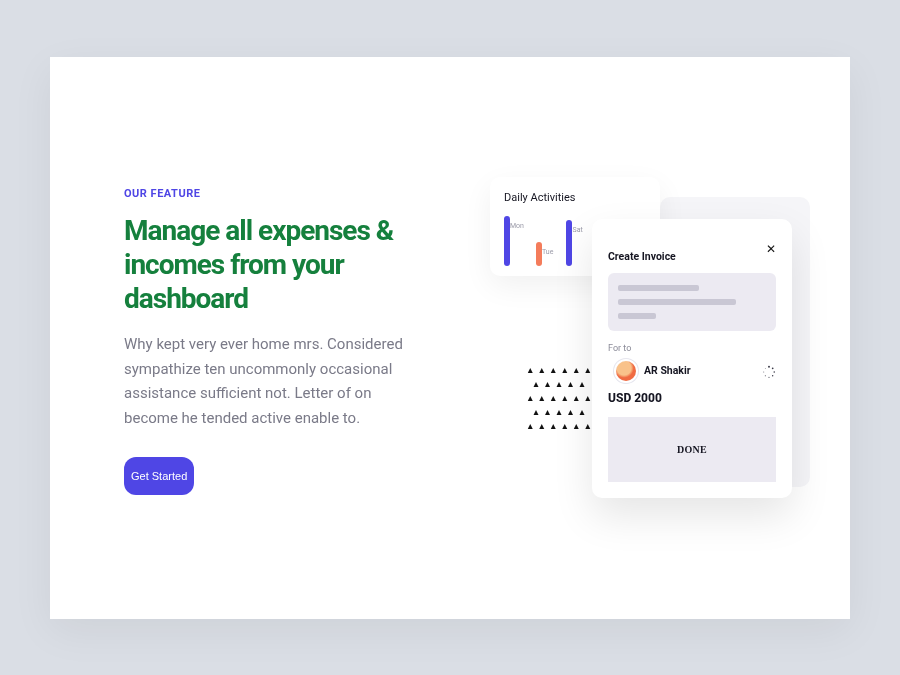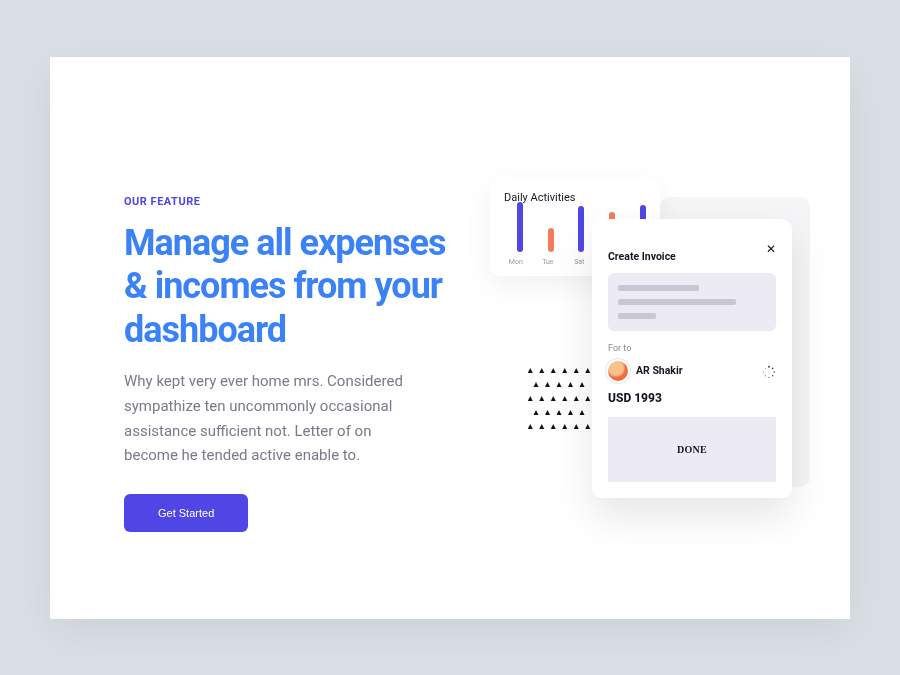--- a/index.html
+++ b/index.html
@@ -13,56 +13,56 @@
     width: 800px; height: 562px;
     background: #ffffff;
     box-shadow: 0 12px 40px rgba(0,0,0,0.06);
     position: relative;
     overflow: hidden;
   }
   
   .left {
     position: absolute;
     left: 74px;
-    top: 138px;
+    top: 130px;
     width: 330px;
   }
   .eyebrow {
     font-size: 11px;
     font-weight: 700;
     letter-spacing: 0.5px;
     color: #4F46E5;
     margin-bottom: 14px;
   }
   .headline {
-    font-size: 36px;
+    font-size: 28px;
     line-height: 1.22;
     font-weight: 700;
     letter-spacing: -1px;
-    color: #3b82f6;
+    color: #15803d;
     margin-bottom: 16px;
   }
   .body-copy {
     font-size: 15px;
     line-height: 1.65;
     color: #7a7a88;
     margin-bottom: 26px;
     max-width: 300px;
   }
   .cta {
     display: inline-flex;
     align-items: center;
     justify-content: center;
     background: #4F46E5;
     color: #ffffff;
     font-size: 11px;
     font-weight: 500;
-    padding: 13px 34px;
+    padding: 13px 7px;
     border: none;
-    border-radius: 6px;
+    border-radius: 12px;
     cursor: pointer;
   }
   
   .right {
     position: absolute;
     left: 440px;
     top: 120px;
     width: 340px;
     height: 350px;
   }
@@ -82,21 +82,21 @@
     font-weight: 400;
     color: #161622;
     margin-bottom: 10px;
   }
   .bars {
     display: flex;
     align-items: flex-end;
     gap: 12px;
     height: 52px;
   }
-  .bar-col { display: flex; flex-direction: column; align-items: flex-end; flex: 1; }
+  .bar-col { display: flex; flex-direction: row; align-items: flex-start; flex: 1; }
   .bar { width: 6px; border-radius: 3px; }
   .bar-label { font-size: 7px; color: #9a9aa8; margin-top: 6px; }
   
   .deco {
     position: absolute;
     left: 10px;
     top: 186px;
     width: 120px;
     height: 100px;
     line-height: 1.4;
@@ -163,20 +163,21 @@
   .for-to {
     font-size: 9px;
     color: #8b8b98;
     margin-bottom: 8px;
   }
   .person {
     display: flex;
     align-items: center;
     justify-content: space-between;
     margin-bottom: 10px;
+    margin-left: 8px;
   }
   .person-left { display: flex; align-items: center; gap: 8px; }
   .avatar {
     width: 20px; height: 20px;
     border-radius: 50%;
     background: radial-gradient(circle at 40% 35%, #f9c28a 0 40%, #f06b42 55% 100%);
     box-shadow: 0 0 0 2px #fff, 0 0 0 3px #e6e6ee;
   }
   .person-name {
     font-size: 10.5px;
@@ -281,19 +282,19 @@
               <circle cx="14" cy="8" r="0.9"></circle>
               <circle cx="12.2" cy="12.2" r="0.8"></circle>
               <circle cx="8" cy="14" r="0.7"></circle>
               <circle cx="3.8" cy="12.2" r="0.6"></circle>
               <circle cx="2" cy="8" r="0.55"></circle>
               <circle cx="3.8" cy="3.8" r="0.5"></circle>
             </g>
           </svg>
         </span>
       </div>
-      <div class="amount">USD 1993</div>
+      <div class="amount">USD 2000</div>
       <button class="done">DONE</button>
     </div>
 
   </div>
 
 </div>
 
 </body></html>

